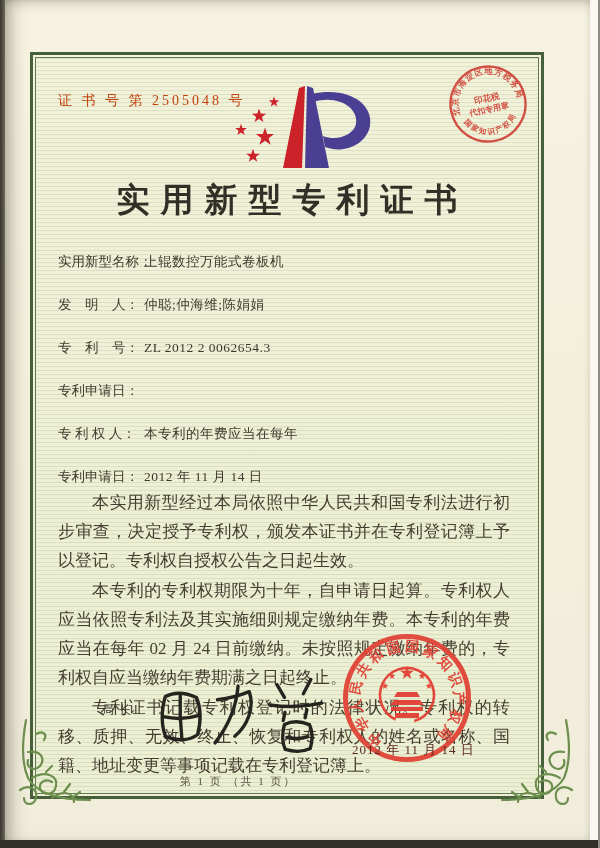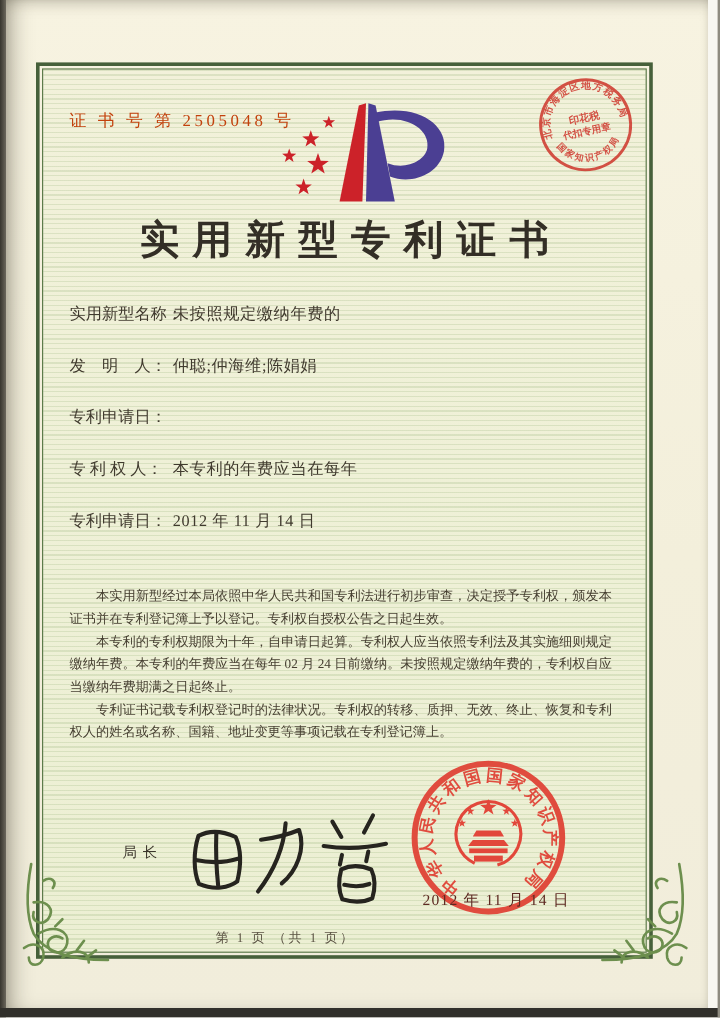--- a/index.html
+++ b/index.html
@@ -55,21 +55,21 @@
     text-align:center; font-size:33px; font-weight:600;
     letter-spacing:11px; text-indent:11px; color:#332e26;
   }
   .fields { position:absolute; left:58px; top:252px; width:460px;
             font-size:13.5px; color:#403a2e; }
   .row { display:flex; line-height:20px; margin-bottom:23px; }
   .flabel { flex:none; width:86px; white-space:nowrap; }
   .fvalue { white-space:nowrap; letter-spacing:.5px; }
 
   .paras { position:absolute; left:58px; top:488px; width:452px;
-           font-size:11px; line-height:1.72; text-align:justify;
+           font-size:17px; line-height:1.72; text-align:justify;
            color:#453e30; }
   .paras p { text-indent:2em; }
 
   .sig-label { position:absolute; left:102px; top:702px; font-size:12px;
                letter-spacing:5px; color:#3c362c; }
   .sig-svg { position:absolute; left:146px; top:664px; width:188px; height:100px;
              transform:rotate(-2deg); }
 
   .seal { position:absolute; left:341px; top:632px; width:132px; height:132px; opacity:.95; }
   .seal-date { position:absolute; left:352px; top:741px; width:130px;
@@ -147,25 +147,29 @@
     <text x="40" y="37" text-anchor="middle" font-size="8.6" fill="#cf3b30" font-weight="bold">印花税</text>
     <text x="40" y="48" text-anchor="middle" font-size="8" fill="#cf3b30" font-weight="bold">代扣专用章</text>
   </svg>
 </div>
 
 <div class="doc-title">实用新型专利证书</div>
 
 <div class="fields">
   <div class="row">
     <span class="flabel">实用新型名称：</span>
-    <span class="fvalue">未按照规定缴纳年费的</span>
+    <span class="fvalue">上辊数控万能式卷板机</span>
   </div>
   <div class="row">
     <span class="flabel">发　明　人：</span>
     <span class="fvalue">仲聪;仲海维;陈娟娟</span>
+  </div>
+  <div class="row">
+    <span class="flabel">专　利　号：</span>
+    <span class="fvalue">ZL 2012 2 0062654.3</span>
   </div>
   <div class="row">
     <span class="flabel">专利申请日：</span>
   </div>
   <div class="row">
     <span class="flabel">专 利 权 人：</span>
     <span class="fvalue">本专利的年费应当在每年</span>
   </div>
   <div class="row">
     <span class="flabel">专利申请日：</span>

